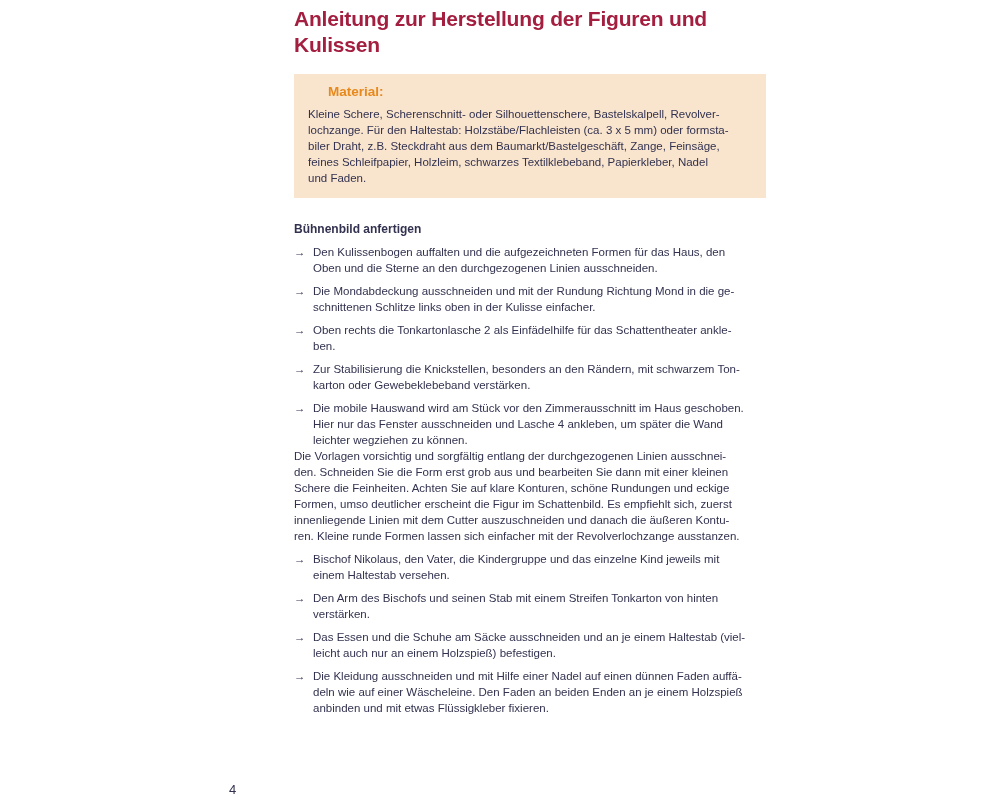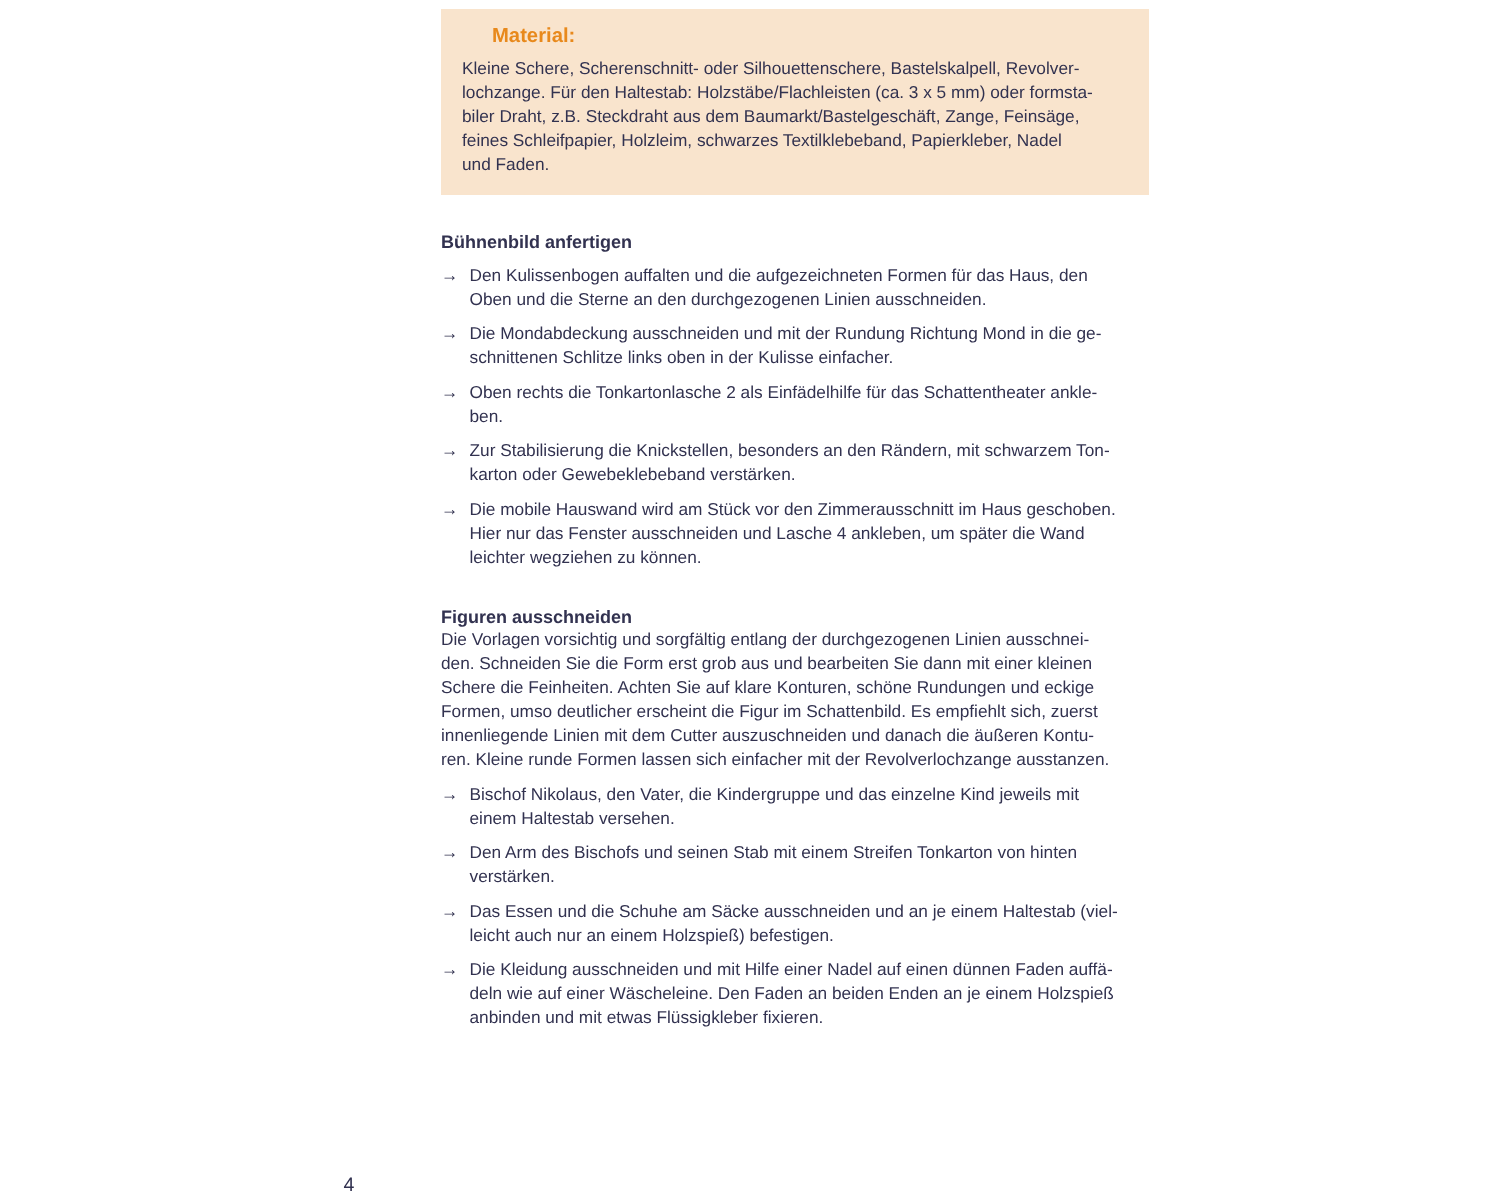--- a/index.html
+++ b/index.html
@@ -66,20 +66,21 @@
     top: 782px;
     font-size: 13px;
     line-height: 16px;
   }
 </style>
 </head>
 <body>
 
 <div class="content">
 
+  <h1 class="title">Anleitung zur Herstellung der Figuren und Kulissen</h1>
 
   <div class="material-box">
     <div class="material-heading">Material:</div>
     <div class="lines">Kleine Schere, Scherenschnitt- oder Silhouettenschere, Bastelskalpell, Revolver-
 lochzange. Für den Haltestab: Holzstäbe/Flachleisten (ca. 3 x 5 mm) oder formsta-
 biler Draht, z.B. Steckdraht aus dem Baumarkt/Bastelgeschäft, Zange, Feinsäge,
 feines Schleifpapier, Holzleim, schwarzes Textilklebeband, Papierkleber, Nadel
 und Faden.</div>
   </div>
 
@@ -108,21 +109,20 @@
     </div>
     <div class="bullet">
       <span class="arrow">→</span>
       <div class="lines bullet-text">Die mobile Hauswand wird am Stück vor den Zimmerausschnitt im Haus geschoben.
 Hier nur das Fenster ausschneiden und Lasche 4 ankleben, um später die Wand
 leichter wegziehen zu können.</div>
     </div>
   </section>
 
   <section>
-    <h2 class="section-heading">Figuren ausschneiden</h2>
     <div class="lines">Die Vorlagen vorsichtig und sorgfältig entlang der durchgezogenen Linien ausschnei-
 den. Schneiden Sie die Form erst grob aus und bearbeiten Sie dann mit einer kleinen
 Schere die Feinheiten. Achten Sie auf klare Konturen, schöne Rundungen und eckige
 Formen, umso deutlicher erscheint die Figur im Schattenbild. Es empfiehlt sich, zuerst
 innenliegende Linien mit dem Cutter auszuschneiden und danach die äußeren Kontu-
 ren. Kleine runde Formen lassen sich einfacher mit der Revolverlochzange ausstanzen.</div>
 
     <div class="bullet">
       <span class="arrow">→</span>
       <div class="lines bullet-text">Bischof Nikolaus, den Vater, die Kindergruppe und das einzelne Kind jeweils mit

